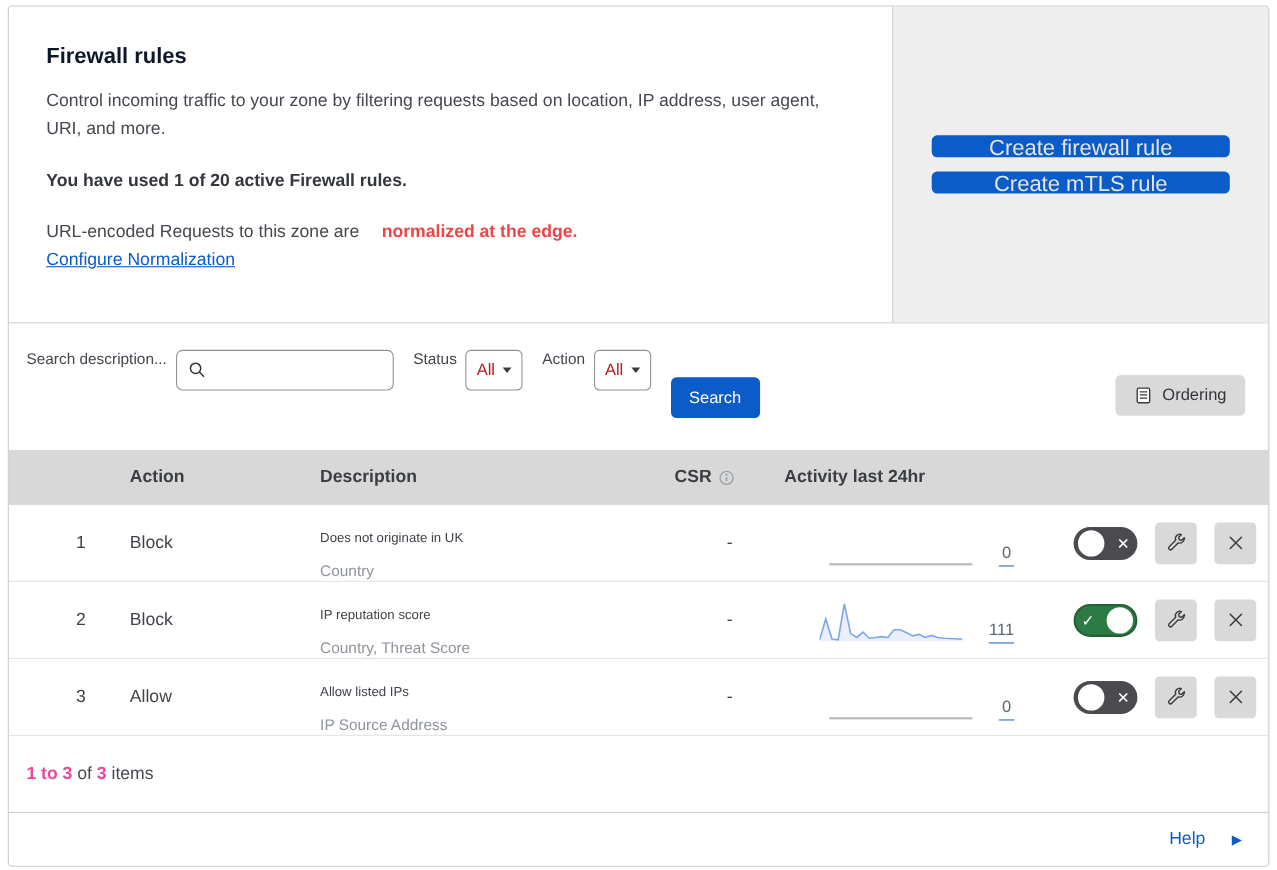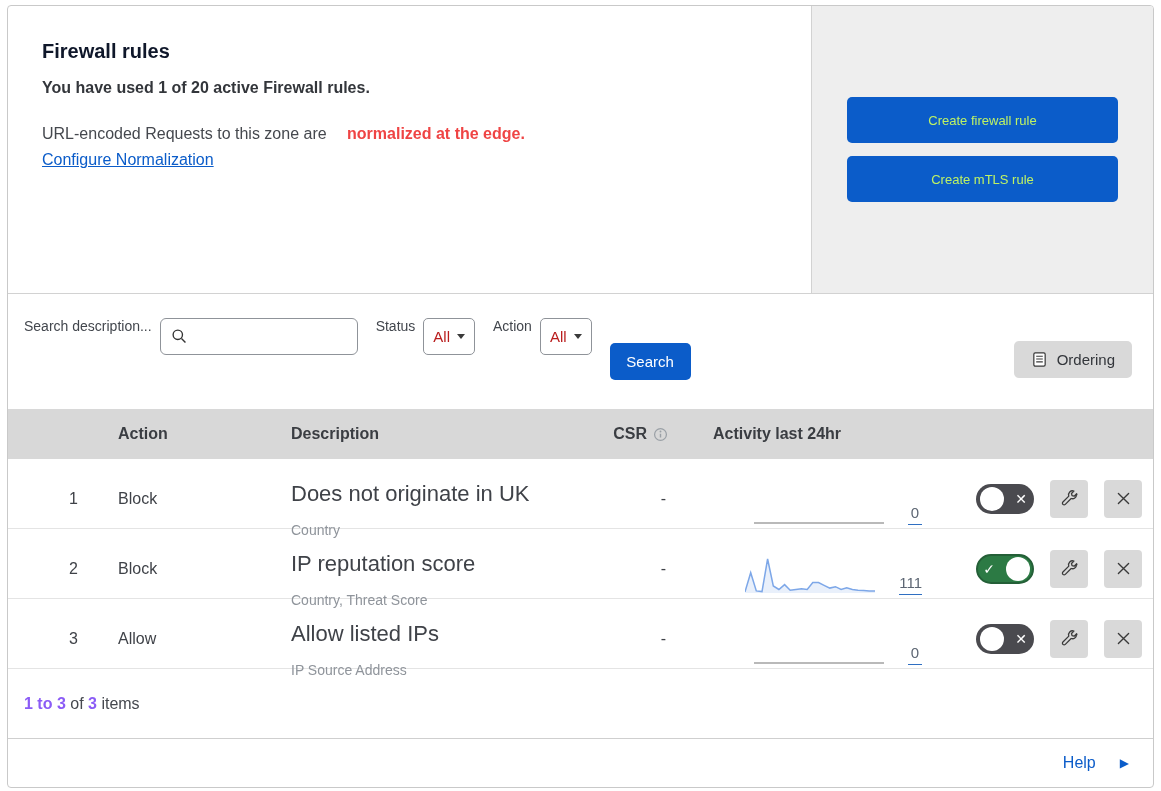--- a/index.html
+++ b/index.html
@@ -30,22 +30,22 @@
   .intro .norm { margin:0 0 8px 0; font-size:16px; color:#45484e; }
   .intro .norm b { color:#ef4444;margin-left:16px; }
   .link { color:var(--accent,#0b5cc9); text-decoration:underline; font-size:16px; cursor:pointer; }
 
   .actions-panel {
     width:342px; background:#eeeeee; border-left:1px solid #d2d2d2;
     display:flex; flex-direction:column; justify-content:center; align-items:center;
     gap:13px; padding:0 35px;
   }
   .btn-primary {
-    width:100%; height:46px; border:none; border-radius:5px;
-    background:var(--accent,#0b5cc9); color:#bef264; font-size:13px;
+    width:100%; height:20px; border:none; border-radius:5px;
+    background:var(--accent,#0b5cc9); color:#e5e5e5; font-size:20px;
     font-family:"Liberation Sans", sans-serif; cursor:pointer;
   }
 
   
   .filter-bar { height:115px; display:flex; align-items:flex-start; padding:24px 16px 0 16px; gap:18px; }
   .fgroup { display:flex; flex-direction:row; gap:8px; }
   .flabel { font-size:14px; color:#42464d; }
   .input-wrap {
     width:198px; height:37px; border:1px solid #8f9399; border-radius:6px;
     display:flex; align-items:center; padding-left:10px; background:#fff;
@@ -76,53 +76,54 @@
   .table-header { height:50px; background:#d8d8d8; font-size:16px; font-weight:600; color:#3a3d42; }
   .th-action { padding-left:18px; }
   .th-desc { padding-left:19px; }
   .th-csr { text-align:right; padding-right:8px; display:flex; justify-content:flex-end; align-items:center; gap:6px; }
   .th-activity { padding-left:37px; }
 
   .trow { height:70px; border-bottom:1px solid #e4e4e4; }
   .c-num { text-align:right; padding-right:22px; font-size:16px; color:#3f4248; }
   .c-action { padding-left:18px; font-size:16px; color:#3f4248; }
   .c-desc { padding-left:19px; }
-  .desc-main { font-size:22px; color:#3f4248;margin-top:22px; }
+  .desc-main { font-size:12px; color:#3f4248;margin-top:22px; }
   .desc-sub { font-size:14px; color:#8f949b; margin-top:15px; }
   .c-csr { text-align:right; padding-right:10px; font-size:16px; color:#3f4248; }
   .c-activity { display:flex; align-items:flex-end; justify-content:flex-end; gap:24px; padding-right:4px; height:100%; padding-bottom:13px; }
   .spark { width:130px; height:40px; display:flex; align-items:flex-end; }
   .flatline { width:130px; height:2px; background:#b9b9b9; margin-bottom:1px; }
   .count-link { font-size:15px; color:#5d6673; line-height:1; padding-bottom:4px; border-bottom:1px solid #2f6fc2; cursor:pointer; min-width:14px; text-align:center; }
   .c-controls { display:flex; align-items:center; justify-content:flex-end; gap:16px; padding-right:11px; }
 
   .toggle { width:58px; height:30px; border-radius:15px; display:flex; align-items:center; padding:0 4px; cursor:pointer; justify-content:space-between; }
   .toggle .t-knob { width:24px; height:24px; border-radius:50%; background:#fff; }
   .toggle .t-check, .toggle .t-x { color:#fff; font-size:14px; width:18px; text-align:center; }
   .toggle.off { background:var(--toggle-off,#4a4a4f); }
   .toggle.on { background:var(--toggle-on,#2c7a44); border:2px solid #245f37; padding:0 2px; }
 
   .icon-btn { width:38px; height:38px; border:none; border-radius:4px; background:#d9d9d9;
     display:flex; align-items:center; justify-content:center; cursor:pointer; }
 
   
   .table-footer { height:70px; display:flex; align-items:center; padding-left:16px; font-size:16px; color:#45484e; border-bottom:1px solid #cfcfcf; }
-  .table-footer b { color:#8b5cf6; }
+  .table-footer b { color:#ec4899; }
   .help-row { flex:1; display:flex; align-items:center; justify-content:flex-end; padding-right:24px; gap:24px; }
   .help-label { color:var(--accent,#0b5cc9); font-size:16px; cursor:pointer; }
   .help-arrow { color:var(--accent,#0b5cc9); font-size:12px; }
 </style>
 </head>
 <body>
 
 <div class="page">
 
   <div class="top-section">
     <div class="intro">
       <h1>Firewall rules</h1>
+      <p class="desc">Control incoming traffic to your zone by filtering requests based on location, IP address, user agent, URI, and more.</p>
       <p class="usage">You have used 1 of 20 active Firewall rules.</p>
       <p class="norm"><span>URL-encoded Requests to this zone are </span><b>normalized at the edge.</b></p>
       <a class="link">Configure Normalization</a>
     </div>
     <div class="actions-panel">
       <button class="btn-primary">Create firewall rule</button>
       <button class="btn-primary">Create mTLS rule</button>
     </div>
   </div>
 

